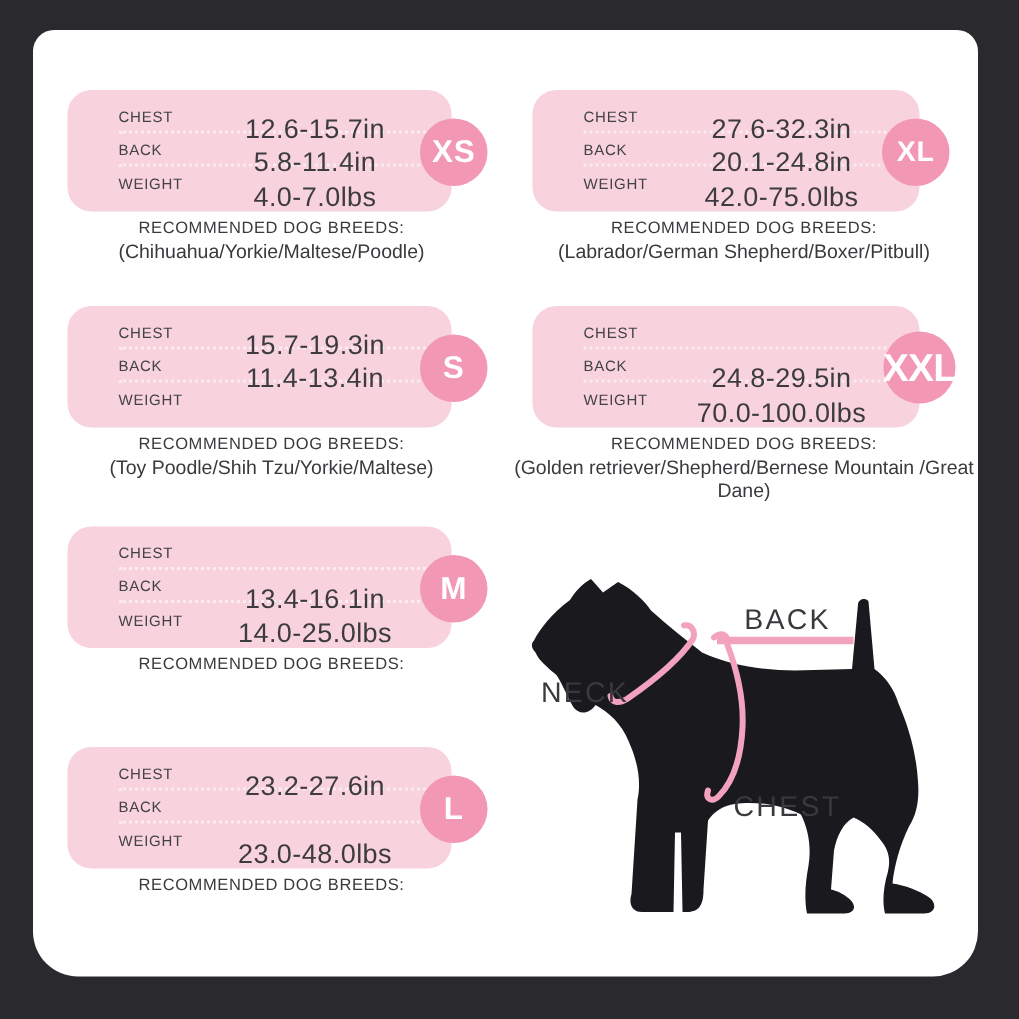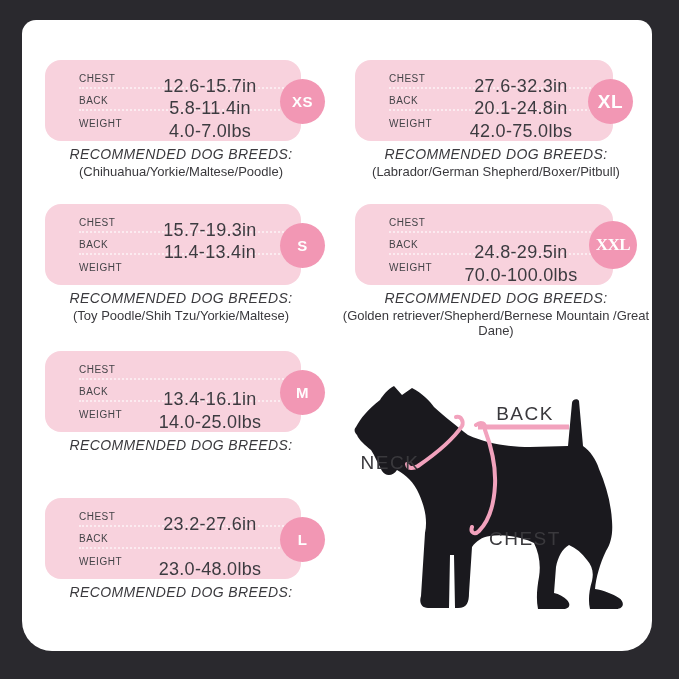--- a/index.html
+++ b/index.html
@@ -50,39 +50,38 @@
     white-space: nowrap;
     margin-top: 16px;
   }
   .badge {
     position: absolute;
     width: 45px; height: 45px;
     border-radius: 50%;
     background: #f297b4;
     color: #ffffff;
     font-weight: bold;
-    font-size: 15px;
+    font-size: 21px;
     display: flex;
     align-items: center;
     justify-content: center;
     white-space: nowrap;
     letter-spacing: 0.5px;
   }
   .badge.xl  { font-size: 19px; }
-  .badge.xxl { width: 48px; height: 48px; font-size: 17px; letter-spacing: -0.5px; font-family: Liberation Serif, serif; }
+  .badge.xxl { width: 48px; height: 48px; font-size: 26px; letter-spacing: -0.5px; }
   .rec {
     position: absolute;
     text-align: center;
     color: #3a393d;
   }
   .rec .rec-h {
-    font-size: 14px;
+    font-size: 11px;
     letter-spacing: 0.4px;
     margin-bottom: 2px;
-    font-style: italic;
   }
   .rec .rec-b {
     font-size: 13px;
     line-height: 15px;
   }
   .diagram-label {
     position: absolute;
     color: #3a393d;
     font-size: 19px;
     letter-spacing: 1.5px;

